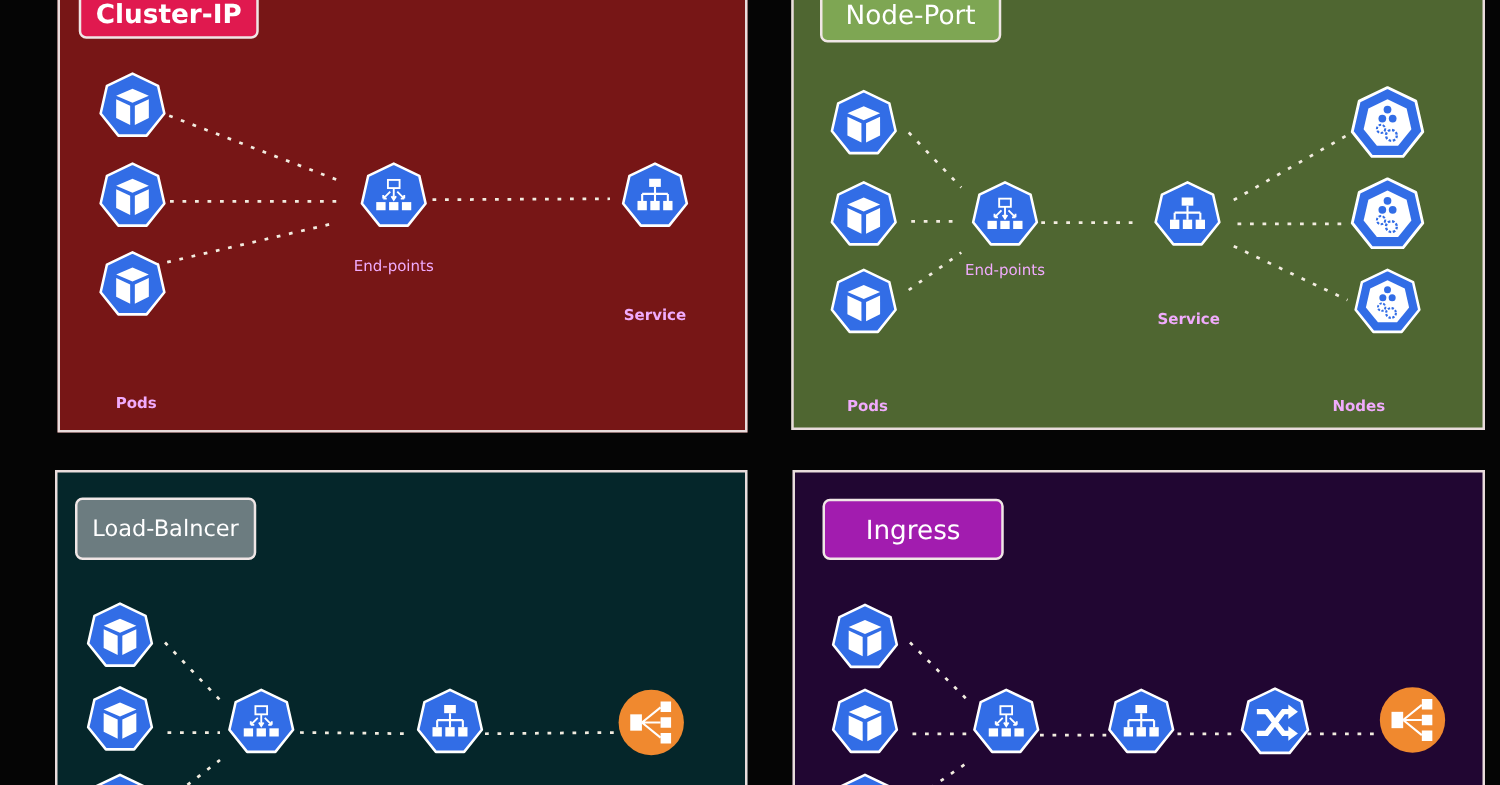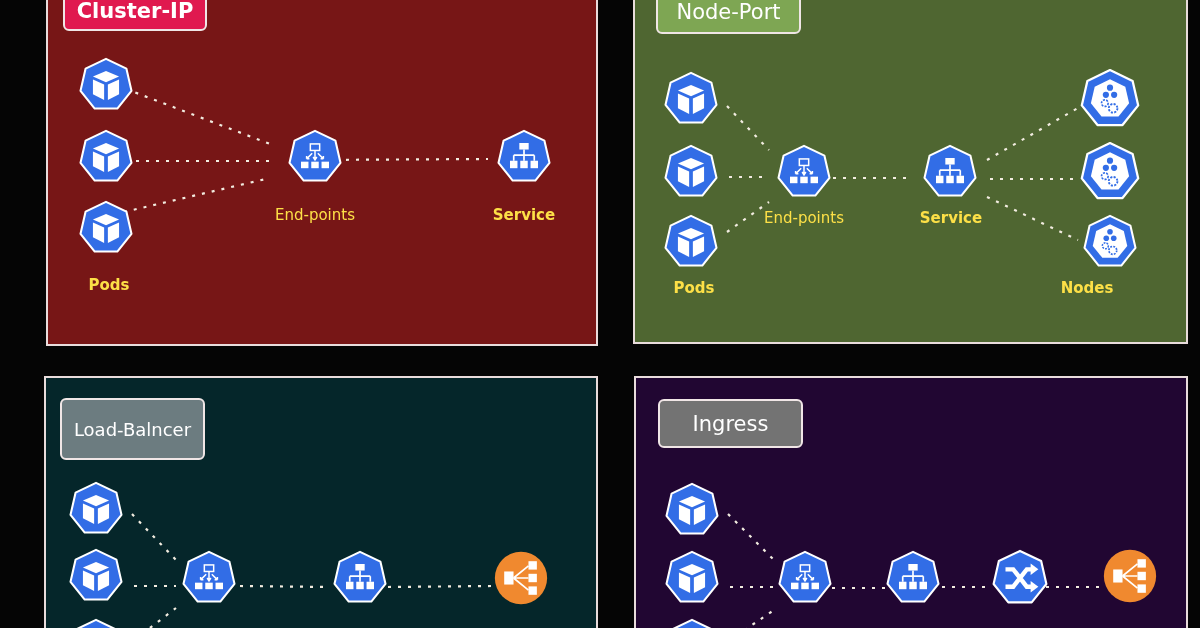--- a/index.html
+++ b/index.html
@@ -3,22 +3,22 @@
 <meta charset="utf-8">
 <style>
   html, body { margin:0; padding:0; background:#050505; }
   body { width:1200px; height:628px; position:relative; overflow:hidden;
          font-family:"DejaVu Sans", sans-serif; }
   .panel { position:absolute; border:2px solid #e9dcdc; box-sizing:border-box; overflow:hidden; }
   .panel svg { position:absolute; left:0; top:0; }
   .title { position:absolute; border:2px solid #f0e6e6; border-radius:6px; color:#fff;
            box-sizing:border-box; display:flex; align-items:center; justify-content:center;
            font-size:21px; white-space:nowrap; }
-  .label { position:absolute; color:#fde047; font-size:15px; transform:translateX(-50%); white-space:nowrap; }
-  .label.bold { font-weight:bold; }
+  .label { position:absolute; color:#f0abfc; font-size:12px; transform:translateX(-50%); white-space:nowrap; }
+  .label.bold { font-weight:bold;margin-top:39px; }
   .node { position:absolute; transform:translate(-50%,-50%); }
 </style>
 </head>
 <body>
 
 <svg width="0" height="0" style="position:absolute">
   <defs>
 
     <symbol id="hept" viewBox="-30 -30 60 60">
       <polygon points="0,-28 21.9,-17.5 27.3,6.2 12.1,25.2 -12.1,25.2 -27.3,6.2 -21.9,-17.5" fill="#326de6" stroke="#ffffff" stroke-width="2.2" stroke-linejoin="round"></polygon>
@@ -172,21 +172,21 @@
   <svg class="node" style="left:163px; top:200px" width="56" height="56">
       <use href="#ep"></use>
     </svg>
   <svg class="node" style="left:314px; top:200px" width="56" height="56">
       <use href="#svc"></use>
     </svg>
   <svg class="node" style="left:475px; top:200px" width="56" height="56">
       <use href="#lb"></use>
     </svg>
 </div>
-<div class="title" style="left:60px; top:398px; width:145px; height:62px; background:#6c7c80; font-size:18px;">Load-Balncer</div>
+<div class="title" style="left:60px; top:398px; width:145px; height:50px; background:#6c7c80; font-size:18px;">Load-Balncer</div>
 
 <div class="panel" style="left:634px; top:376px; width:554px; height:270px; background:#210632;">
   <svg width="554" height="270">
     <g stroke="#f2ece0" stroke-width="2.2" stroke-dasharray="3 7" fill="none">
       <line x1="92" y1="136" x2="138" y2="182"></line>
       <line x1="94" y1="209" x2="138" y2="209"></line>
       <line x1="100" y1="258" x2="138" y2="232"></line>
       <line x1="196" y1="210" x2="250" y2="210"></line>
       <line x1="306" y1="209" x2="354" y2="209"></line>
       <line x1="410" y1="209" x2="466" y2="209"></line>
@@ -207,13 +207,13 @@
   <svg class="node" style="left:277px; top:200px" width="56" height="56">
       <use href="#svc"></use>
     </svg>
   <svg class="node" style="left:384px; top:200px" width="58" height="58">
       <use href="#ing"></use>
     </svg>
   <svg class="node" style="left:494px; top:198px" width="56" height="56">
       <use href="#lb"></use>
     </svg>
 </div>
-<div class="title" style="left:658px; top:399px; width:145px; height:49px; background:#737373;">Ingress</div>
+<div class="title" style="left:658px; top:399px; width:145px; height:49px; background:#a21caf;">Ingress</div>
 
 </body></html>

